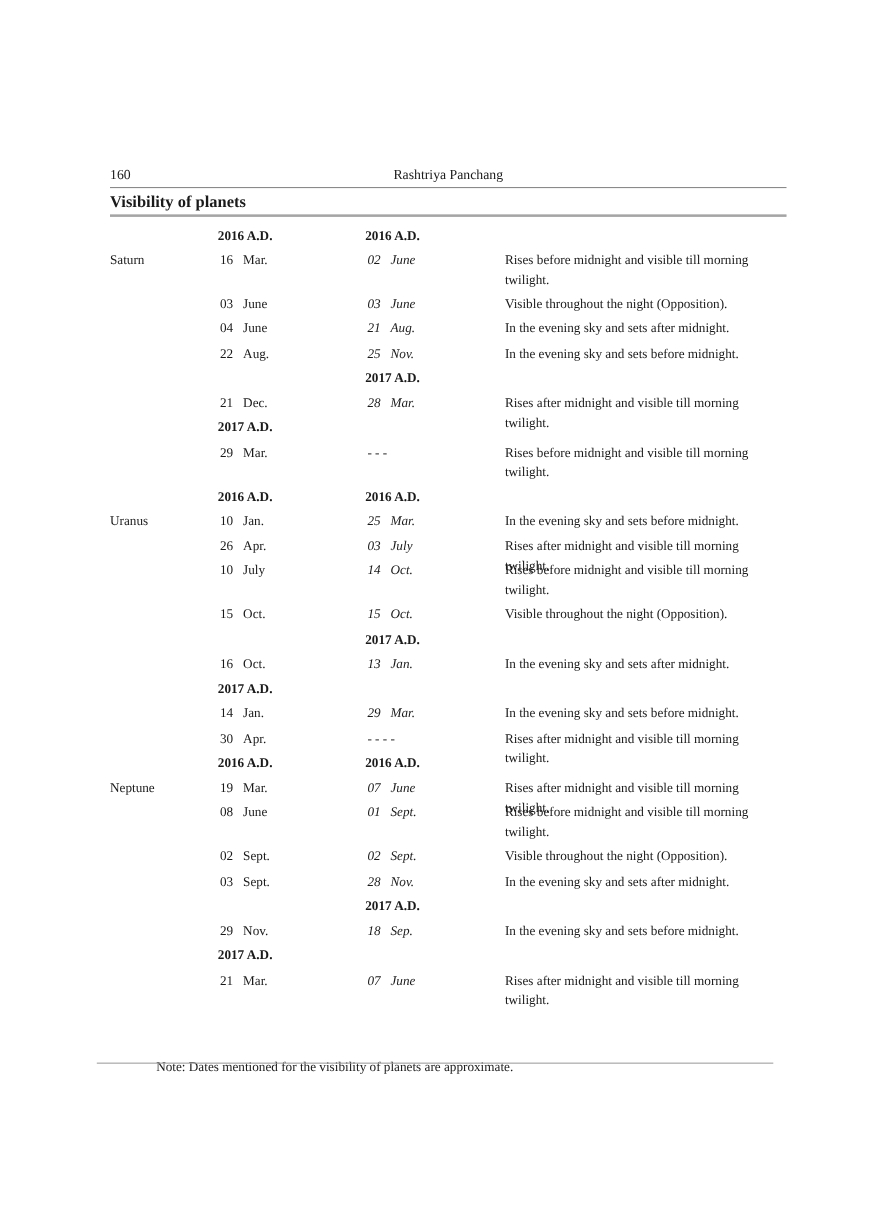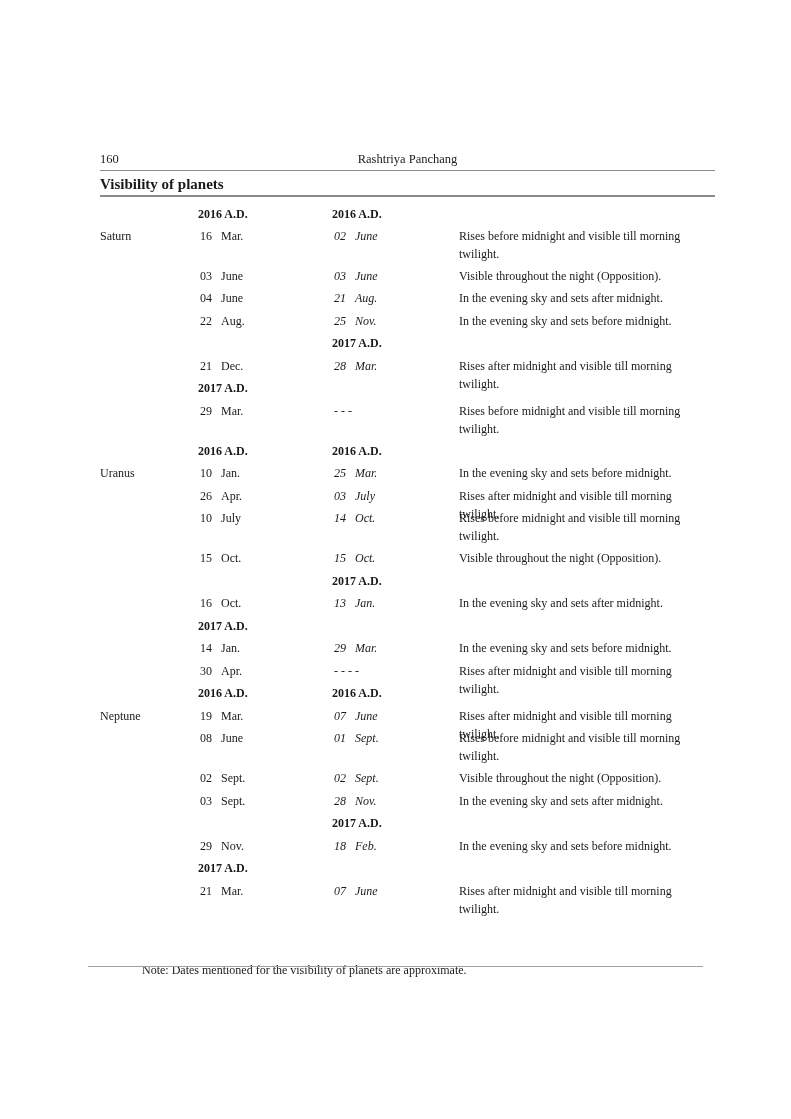--- a/index.html
+++ b/index.html
@@ -173,21 +173,21 @@
         <span class="c c-to"><span class="num">28</span><span>Nov.</span></span>
         <span class="c c-vis">In the evening sky and sets after midnight.</span>
       </div>
       <div class="row" style="position: absolute; left: 0px; right: 0px; top: 609px;">
         <span class="c year from-year"></span>
         <span class="c year to-year">2017 A.D.</span>
       </div>
       <div class="row" style="position: absolute; left: 0px; right: 0px; top: 632px;">
         <span class="c c-planet"></span>
         <span class="c c-from"><span class="num">29</span><span>Nov.</span></span>
-        <span class="c c-to"><span class="num">18</span><span>Feb.</span></span>
+        <span class="c c-to"><span class="num">18</span><span>Sep.</span></span>
         <span class="c c-vis">In the evening sky and  sets before midnight.</span>
       </div>
       <div class="row" style="position: absolute; left: 0px; right: 0px; top: 654px;">
         <span class="c year from-year">2017 A.D.</span>
         <span class="c year to-year"></span>
       </div>
       <div class="row" style="position: absolute; left: 0px; right: 0px; top: 677px;">
         <span class="c c-planet"></span>
         <span class="c c-from"><span class="num">21</span><span>Mar.</span></span>
         <span class="c c-to"><span class="num">07</span><span>June</span></span>

